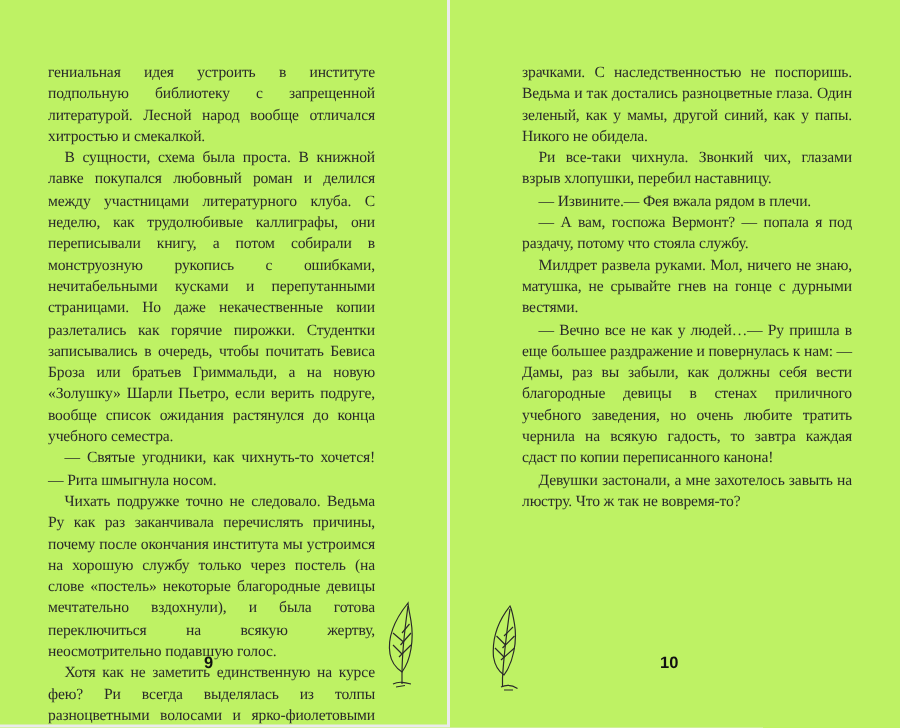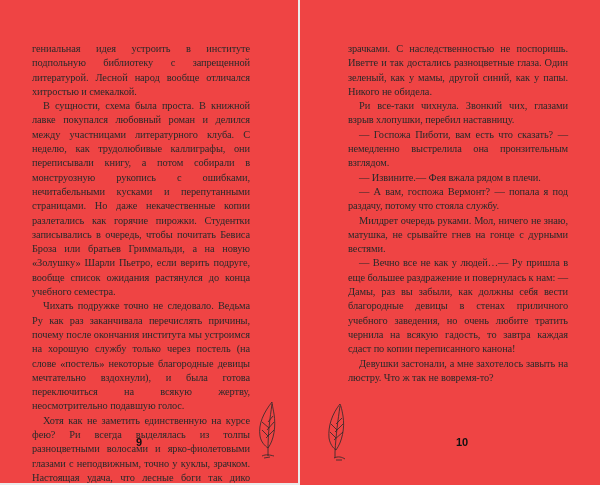--- a/index.html
+++ b/index.html
@@ -1,61 +1,61 @@
 <!DOCTYPE html>
 <html><head>
 <meta charset="utf-8">
 <style>
   html, body { margin:0; padding:0; }
   body { width:600px; height:485px; background:#ebebeb; position:relative; overflow:hidden; font-family:"Liberation Serif", "DejaVu Serif", serif; color:#2a2a2a; }
-  .page { position:absolute; top:0; height:483px; background:#ef4444; }
+  .page { position:absolute; top:0; height:483px; background:#bef264; }
   .page.left { left:0; width:298px; }
   .page.right { left:300px; width:300px; height:485px; }
   .text { position:absolute; top:42px; font-size:10.4px; line-height:14.3px; text-align:justify; letter-spacing:-0.1px; }
   .page.left .text { left:32px; width:218px; }
   .page.right .text { left:48px; width:220px; }
   .text p { margin:0; text-indent:0; }
   .text p.ind { text-indent:11px; }
   .pagenum { position:absolute; top:436px; font-family:"Liberation Sans", "DejaVu Sans", sans-serif; font-weight:bold; font-size:11px; color:#111; }
   .page.left .pagenum { left:136px; }
-  .page.right .pagenum { left:156px; }
+  .page.right .pagenum { left:140px; }
   .feather { position:absolute; width:26px; height:60px; }
   .page.left .feather { left:254px; top:400px; }
   .page.right .feather { left:24px; top:402px; }
 </style>
 </head>
 <body>
 
 <div class="page left">
   <div class="text">
     <p>гениальная идея устроить в институте подпольную библиотеку с запрещенной литературой. Лесной народ вообще отличался хитростью и смекалкой.</p>
     <p class="ind">В сущности, схема была проста. В книжной лавке покупался любовный роман и делился между участницами литературного клуба. С неделю, как трудолюбивые каллиграфы, они переписывали книгу, а потом собирали в монструозную рукопись с ошибками, нечитабельными кусками и перепутанными страницами. Но даже некачественные копии разлетались как горячие пирожки. Студентки записывались в очередь, чтобы почитать Бевиса Броза или братьев Гриммальди, а на новую «Золушку» Шарли Пьетро, если верить подруге, вообще список ожидания растянулся до конца учебного семестра.</p>
+    <p class="ind">— Святые угодники, как чихнуть-то хочется! — Рита шмыгнула носом.</p>
     <p class="ind">Чихать подружке точно не следовало. Ведьма Ру как раз заканчивала перечислять причины, почему после окончания института мы устроимся на хорошую службу только через постель (на слове «постель» некоторые благородные девицы мечтательно вздохнули), и была готова переключиться на всякую жертву, неосмотрительно подавшую голос.</p>
     <p class="ind">Хотя как не заметить единственную на курсе фею? Ри всегда выделялась из толпы разноцветными волосами и ярко-фиолетовыми глазами с неподвижным, точно у куклы, зрачком. Настоящая удача, что лесные боги так дико хохотали, когда подбирали палитру для шевелюры, что забыли привесить на спину Риты крылья, как у бабочки или стрекозы.</p>
 
   </div>
   <div class="pagenum">9</div>
   <svg class="feather" viewBox="0 0 26 60">
     <g fill="none" stroke="#2a2a2a" stroke-width="0.8">
       <path d="M18 2 C10 12 4 24 6 36 C7 42 11 46 14 48 C20 40 22 26 20 14 C19 8 18 4 18 2 Z"></path>
       <path d="M18 4 C16 18 14 32 14 50 L14 56"></path>
       <path d="M14 22 L19 16 M13 30 L20 22 M12 38 L20 30 M8 30 L14 36 M8 22 L15 28"></path>
       <path d="M8 56 C12 54 16 55 20 56 M10 58 L16 57"></path>
     </g>
   </svg>
 </div>
 
 <div class="page right">
   <div class="text">
-    <p>зрачками. С наследственностью не поспоришь. Иветте и так достались разноцветные глаза. Один зеленый, как у мамы, другой синий, как у папы. Никого не обидела.</p>
+    <p>зрачками. С наследственностью не поспоришь. Ведьма и так достались разноцветные глаза. Один зеленый, как у мамы, другой синий, как у папы. Никого не обидела.</p>
     <p class="ind">Ри все-таки чихнула. Звонкий чих, глазами взрыв хлопушки, перебил наставницу.</p>
-    <p class="ind">— Госпожа Пиботи, вам есть что сказать? — немедленно выстрелила она пронзительным взглядом.</p>
     <p class="ind">— Извините.— Фея вжала рядом в плечи.</p>
     <p class="ind">— А вам, госпожа Вермонт? — попала я под раздачу, потому что стояла службу.</p>
-    <p class="ind">Милдрет очередь руками. Мол, ничего не знаю, матушка, не срывайте гнев на гонце с дурными вестями.</p>
+    <p class="ind">Милдрет развела руками. Мол, ничего не знаю, матушка, не срывайте гнев на гонце с дурными вестями.</p>
     <p class="ind">— Вечно все не как у людей…— Ру пришла в еще большее раздражение и повернулась к нам: — Дамы, раз вы забыли, как должны себя вести благородные девицы в стенах приличного учебного заведения, но очень любите тратить чернила на всякую гадость, то завтра каждая сдаст по копии переписанного канона!</p>
     <p class="ind">Девушки застонали, а мне захотелось завыть на люстру. Что ж так не вовремя-то?</p>
 
   </div>
   <div class="pagenum">10</div>
   <svg class="feather" viewBox="0 0 26 60">
     <g fill="none" stroke="#2a2a2a" stroke-width="0.8">
       <path d="M16 2 C8 12 4 24 5 36 C6 42 9 46 12 48 C18 40 21 26 19 14 C18 8 17 4 16 2 Z"></path>
       <path d="M16 4 C14 18 12 32 11 50 L11 56"></path>
       <path d="M12 22 L18 16 M11 30 L19 22 M10 38 L19 30 M6 30 L12 36 M7 22 L13 28"></path>

